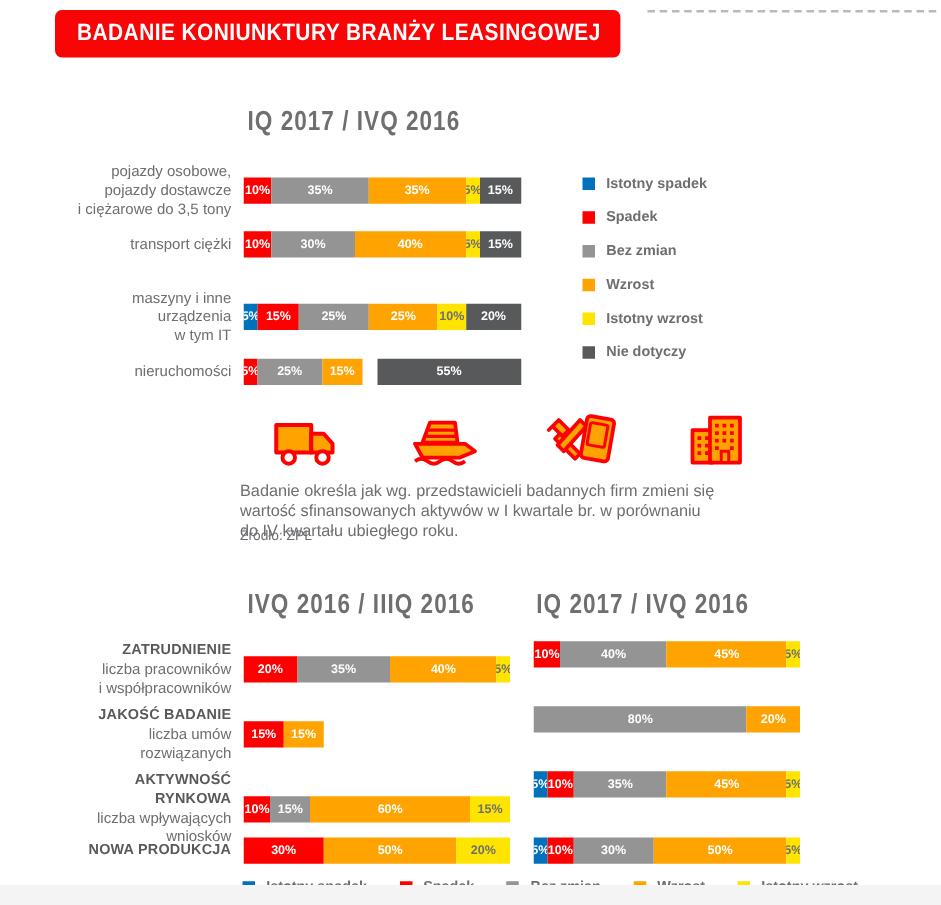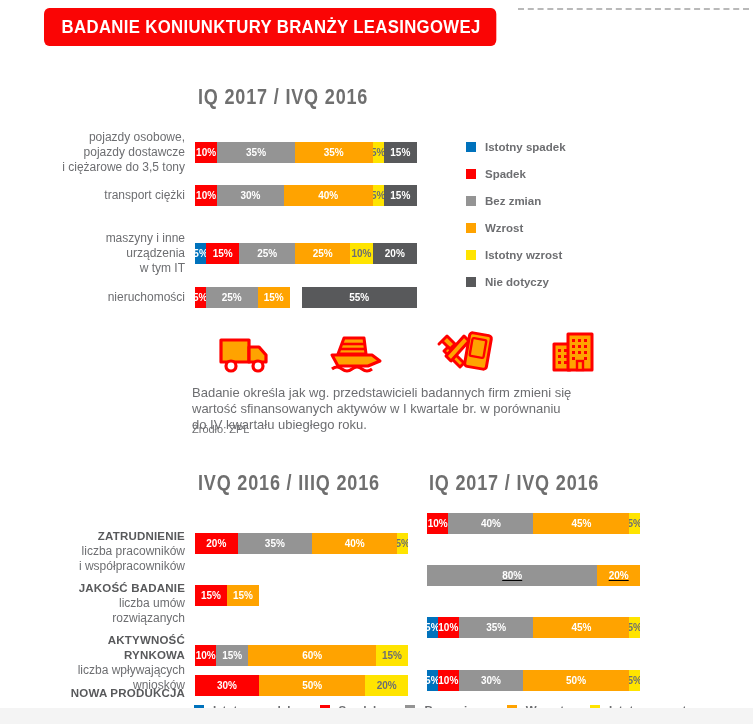--- a/index.html
+++ b/index.html
@@ -61,21 +61,20 @@
     padding-right: 10px;
     color: #6d6e71;
     font-size: 12px;
     line-height: 15px;
   }
   .row-label .title-bold {
     font-weight: bold;
     color: #58595b;
     letter-spacing: 0.2px;
     font-size: 11.5px;
-    margin-top: 16px;
   }
   .bar {
     display: flex;
     height: 21px;
     align-items: stretch;
   }
   .seg {
     display: flex;
     align-items: center;
     justify-content: center;
@@ -333,21 +332,21 @@
       </div>
     </div>
     <div class="row" style="top: 513px; left: 427px;">
       <div class="bar" style="width: 213px;">
         <div class="seg" style="background: rgb(255, 0, 0); width: 10%;">10%</div>
         <div class="seg" style="background: rgb(148, 148, 148); width: 40%;">40%</div>
         <div class="seg" style="background: rgb(255, 163, 0); width: 45%;">45%</div>
         <div class="seg c-yellow" style="background: rgb(255, 228, 0); width: 5%;">5%</div>
       </div>
     </div>
-    <div class="row" style="top: 565px; left: 427px; text-decoration: underline;">
+    <div class="row" style="top: 565px; left: 427px;">
       <div class="bar" style="width: 213px;">
         <div class="seg" style="background: rgb(148, 148, 148); width: 80%;">80%</div>
         <div class="seg" style="background: rgb(255, 163, 0); width: 20%;">20%</div>
       </div>
     </div>
     <div class="row" style="top: 617px; left: 427px;">
       <div class="bar" style="width: 213px;">
         <div class="seg" style="background: rgb(0, 114, 188); width: 5%;">5%</div>
         <div class="seg" style="background: rgb(255, 0, 0); width: 10%;">10%</div>
         <div class="seg" style="background: rgb(148, 148, 148); width: 35%;">35%</div>

